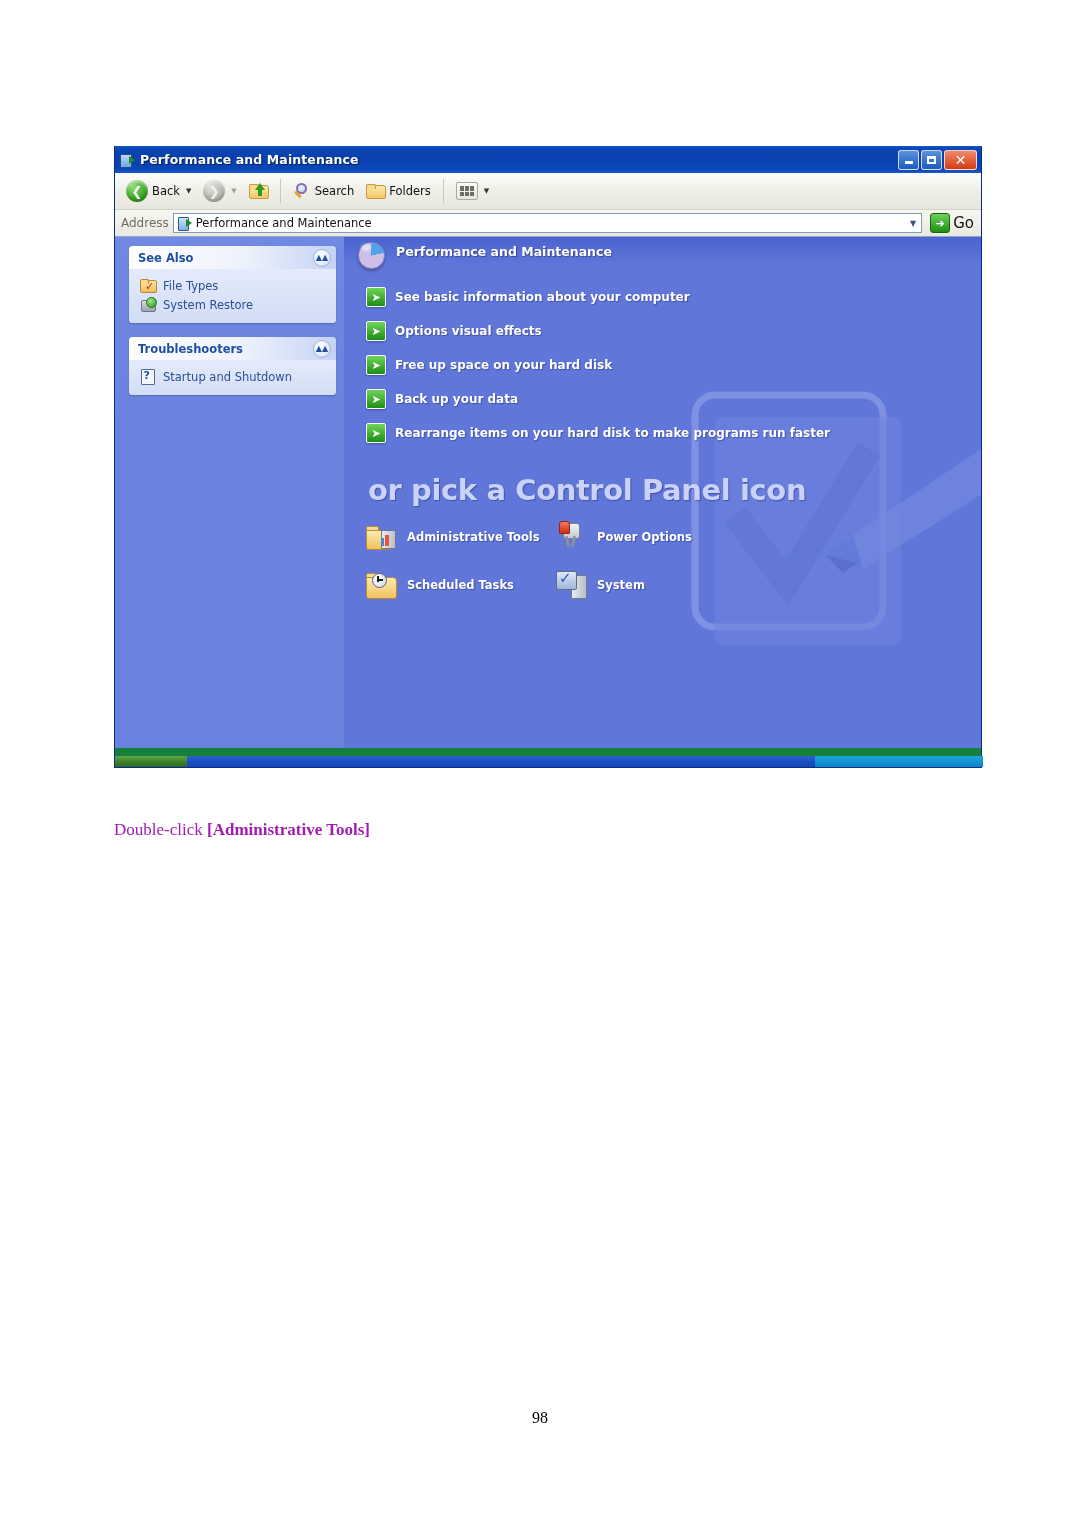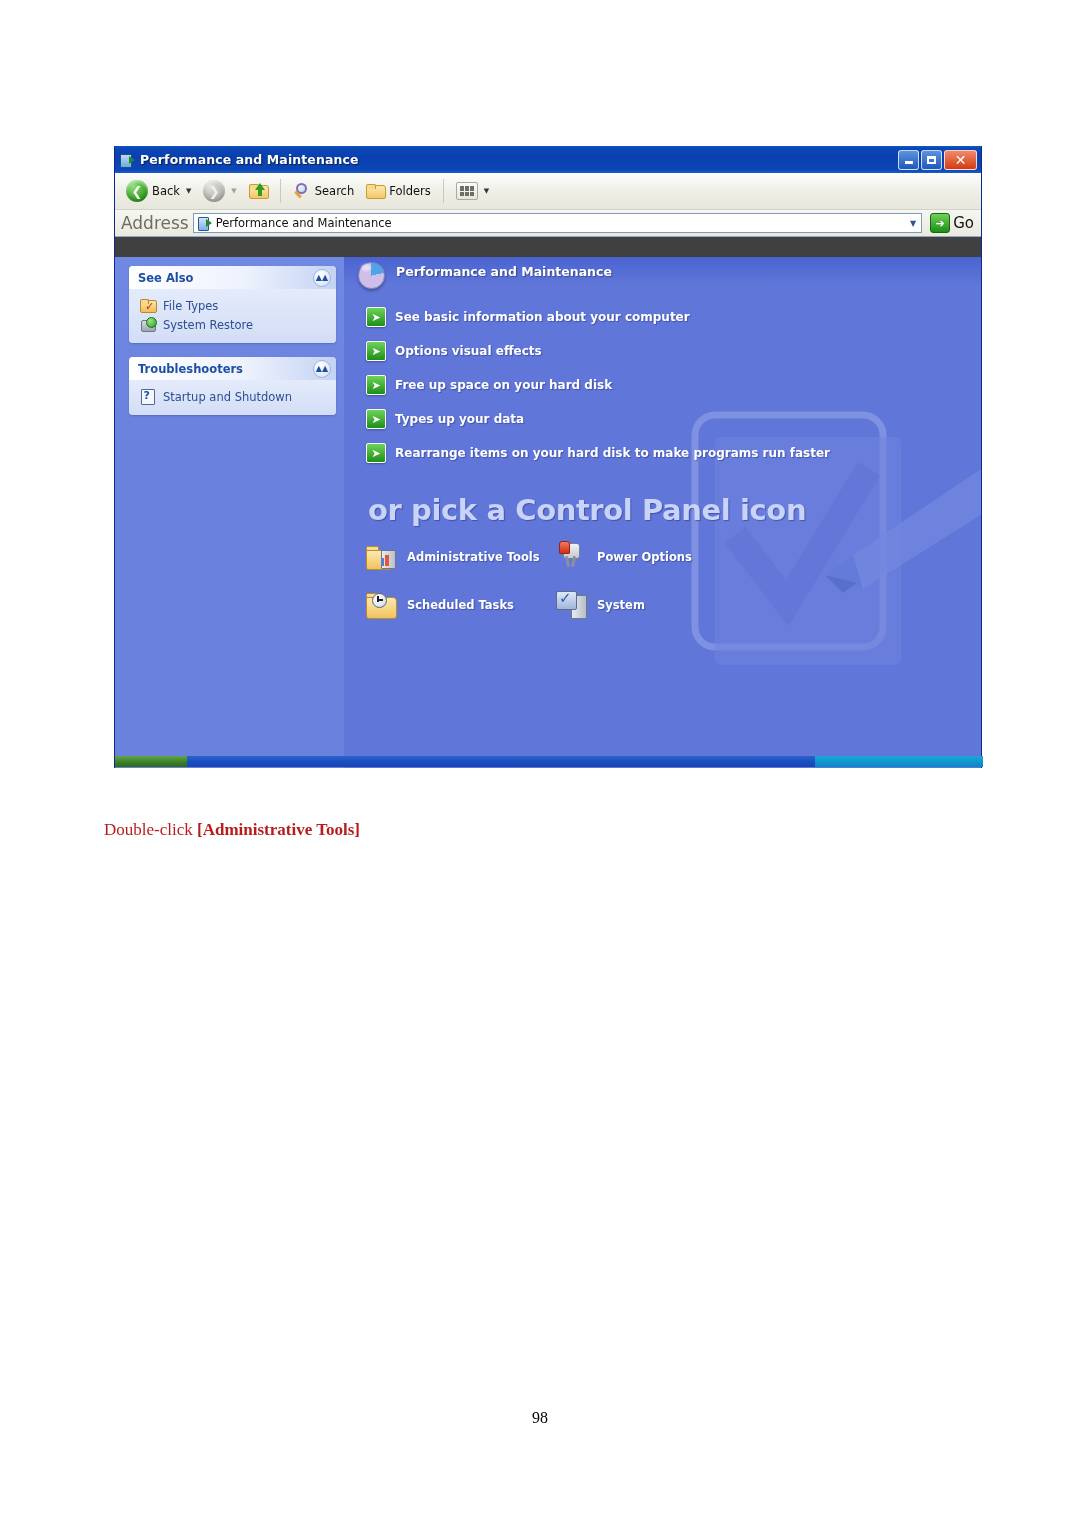--- a/index.html
+++ b/index.html
@@ -18,21 +18,21 @@
 
   
   #xp-window {
     position: absolute;
     left: 114px;
     top: 146px;
     width: 868px;
     height: 622px;
     font-family: "DejaVu Sans", sans-serif;
     box-sizing: border-box;
-    background: #404040;
+    background: #15803d;
     border: 1px solid #0a2a8c;
     border-top: none;
   }
 
   
   .titlebar {
     height: 27px;
     background: linear-gradient(to bottom,
         #1457c4 0%, #0b47b8 8%, #0a3fae 40%, #0c46b6 88%, #1b5cc8 100%);
     display: flex;
@@ -198,21 +198,21 @@
 
   
   .addressbar {
     height: 26px;
     background: linear-gradient(to bottom,#f7f7f2,#e9e9e0);
     border-bottom: 1px solid #8fa8c8;
     display: flex; align-items: center;
     padding: 0 3px 0 6px;
     gap: 4px;
   }
-  .addr-label { font-size: 17px; color: #6d6d66; }
+  .addr-label { font-size: 12px; color: #6d6d66; }
   .addr-field {
     flex: 1 1 auto;
     height: 20px;
     background: #fff;
     border: 1px solid #7f9db9;
     display: flex; align-items: center;
     padding-left: 3px; gap: 4px;
     box-sizing: border-box;
   }
   .addr-icon { width: 15px; height: 14px; position: relative; flex:0 0 auto;}
@@ -238,21 +238,21 @@
   .go-icon {
     width: 18px; height: 18px; border-radius: 3px;
     background: linear-gradient(to bottom,#6fd15a,#1e8f16);
     border: 1px solid #14690f;
     display:flex; align-items:center; justify-content:center;
     color:#fff; font-size: 11px; line-height:1;
   }
   .go-text { font-size: 15px; color: #111; }
 
   
-  .win-body { display: flex; height: 511px; background: #6f86e0; margin-top: 20px; }
+  .win-body { display: flex; height: 511px; background: #6f86e0; }
 
   
   .sidebar {
     width: 229px;
     flex: 0 0 229px;
     background: linear-gradient(to bottom, #7089e2 0%, #6a82de 40%, #6a82de 100%);
     padding: 9px 8px 0 14px;
     box-sizing: border-box;
   }
   .panel {
@@ -489,25 +489,25 @@
     background: linear-gradient(to bottom,#2a63cc,#1b4fc0 50%,#1546b4);
   }
   .ts-tray {
     width: 168px;
     background: linear-gradient(to bottom,#1fa6d8,#0e93cf 60%,#0b87c4);
   }
 
   
   .caption {
     position: absolute;
-    left: 104px;
+    left: 114px;
     top: 820px;
     font-family: "Liberation Serif", serif;
     font-size: 17px;
-    color: #b91c1c;
+    color: #a21caf;
   }
   .caption b { font-weight: bold; }
   .page-number {
     position: absolute;
     left: 0; right: 0;
     top: 1409px;
     text-align: center;
     font-family: "Liberation Serif", serif;
     font-size: 16px;
     color: #000;
@@ -681,21 +681,21 @@
           <div class="task-row">
             <span class="arrow-btn">➤</span>
             <span class="task-label">Options visual effects</span>
           </div>
           <div class="task-row">
             <span class="arrow-btn">➤</span>
             <span class="task-label">Free up space on your hard disk</span>
           </div>
           <div class="task-row">
             <span class="arrow-btn">➤</span>
-            <span class="task-label">Types up your data</span>
+            <span class="task-label">Back up your data</span>
           </div>
           <div class="task-row">
             <span class="arrow-btn">➤</span>
             <span class="task-label">Rearrange items on your hard disk to make programs run faster</span>
           </div>
         </div>
 
         <div class="big-head">or pick a Control Panel icon</div>
 
         <div class="cp-grid">

